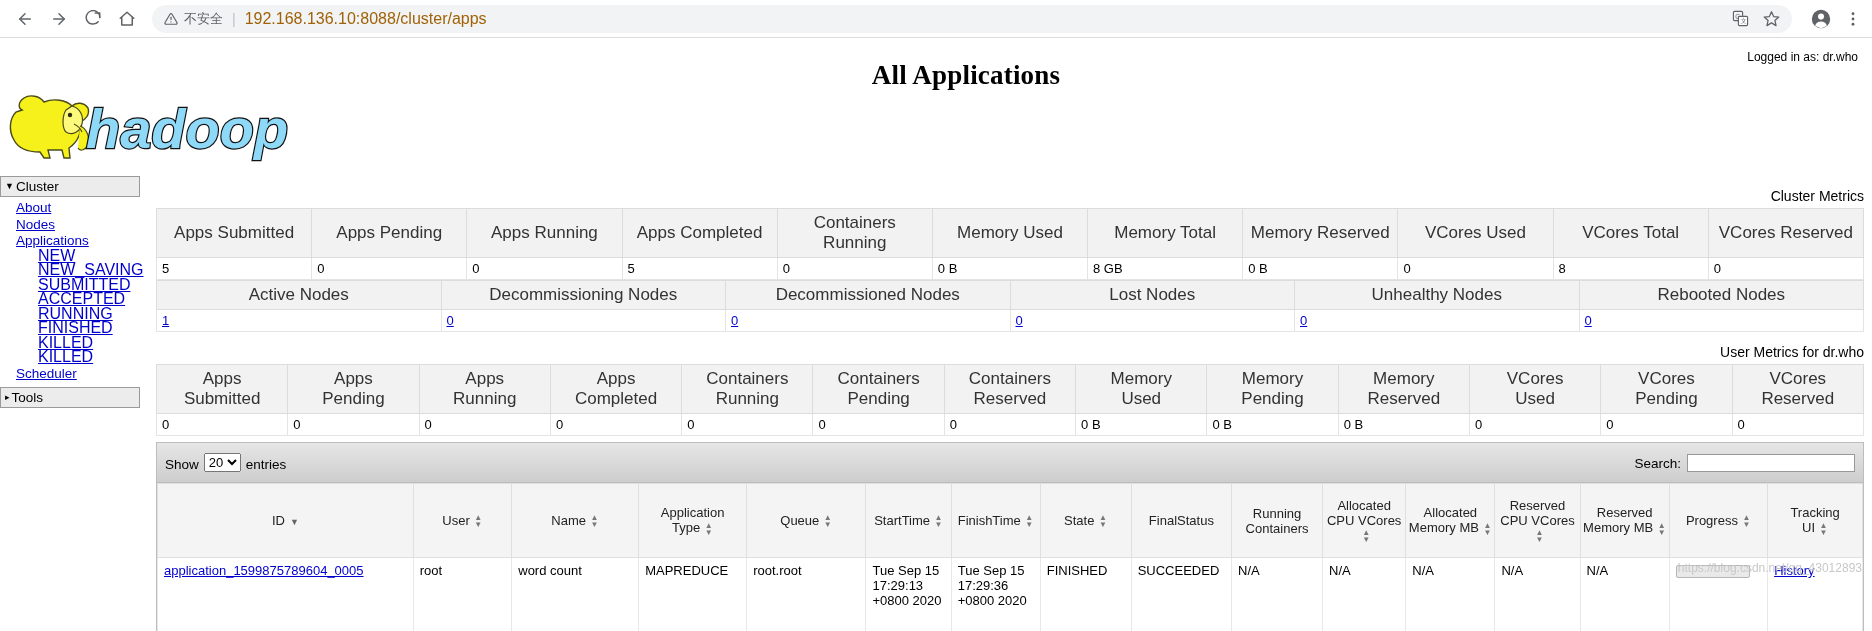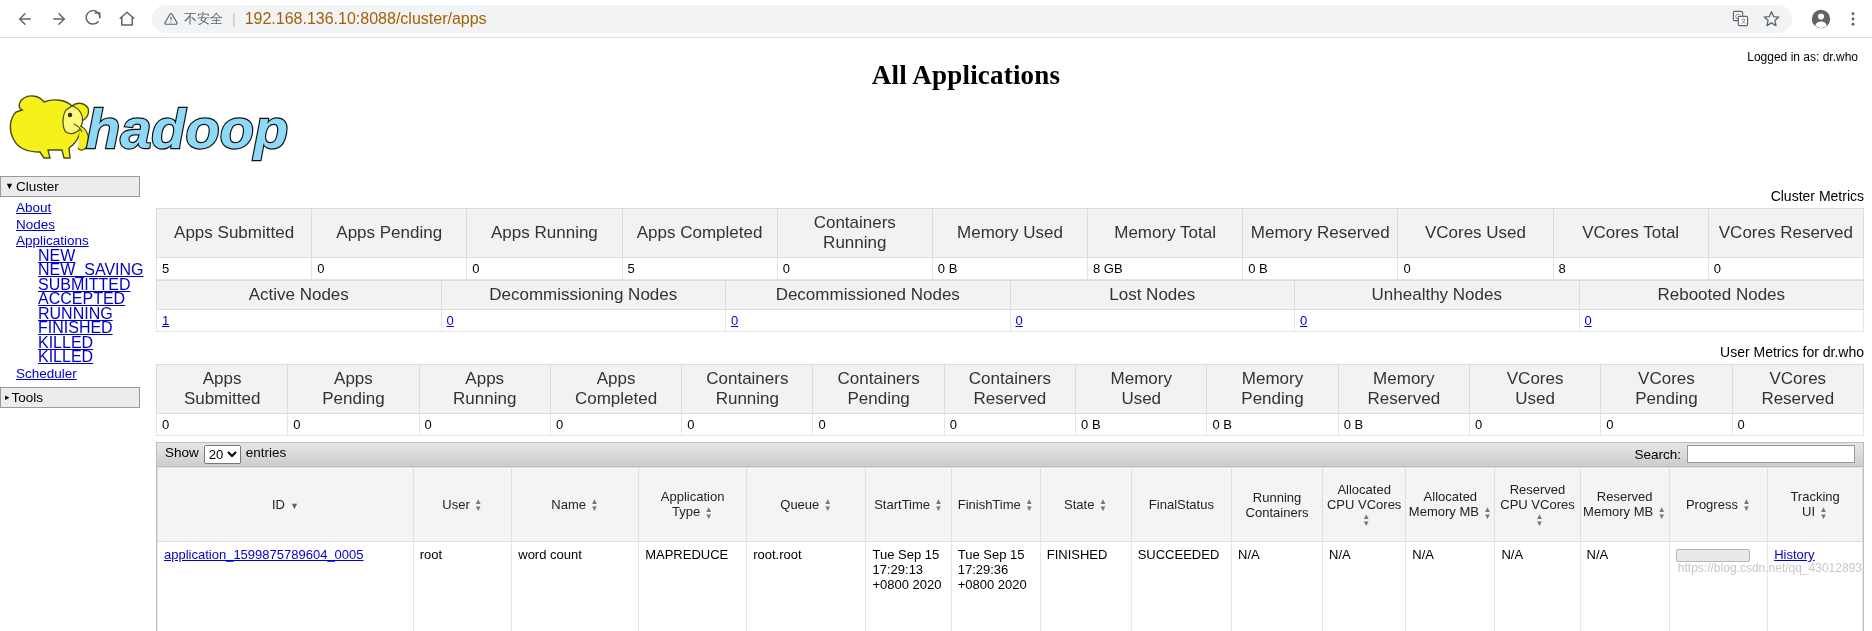--- a/index.html
+++ b/index.html
@@ -160,23 +160,23 @@
   .th2 span { display: block; }
 
   
   .apps-wrap {
     margin-top: 6px;
     border: 1px solid #bdbdbd;
     background: #fff;
   }
   .apps-toolbar {
     background: linear-gradient(#e6e6e6, #cdcdcd);
-    padding: 2px 8px;
+    padding: 10px 8px;
     display: flex;
-    align-items: flex-start;
+    align-items: flex-end;
     border-bottom: 1px solid #bdbdbd;
     font-size: 13.5px;
     color: #000;
   }
   .apps-toolbar select {
     font-size: 13px;
     margin: 0 5px;
     font-family: "Liberation Sans", sans-serif;
   }
   .search-box { margin-left: auto; display: flex; align-items: center; }

